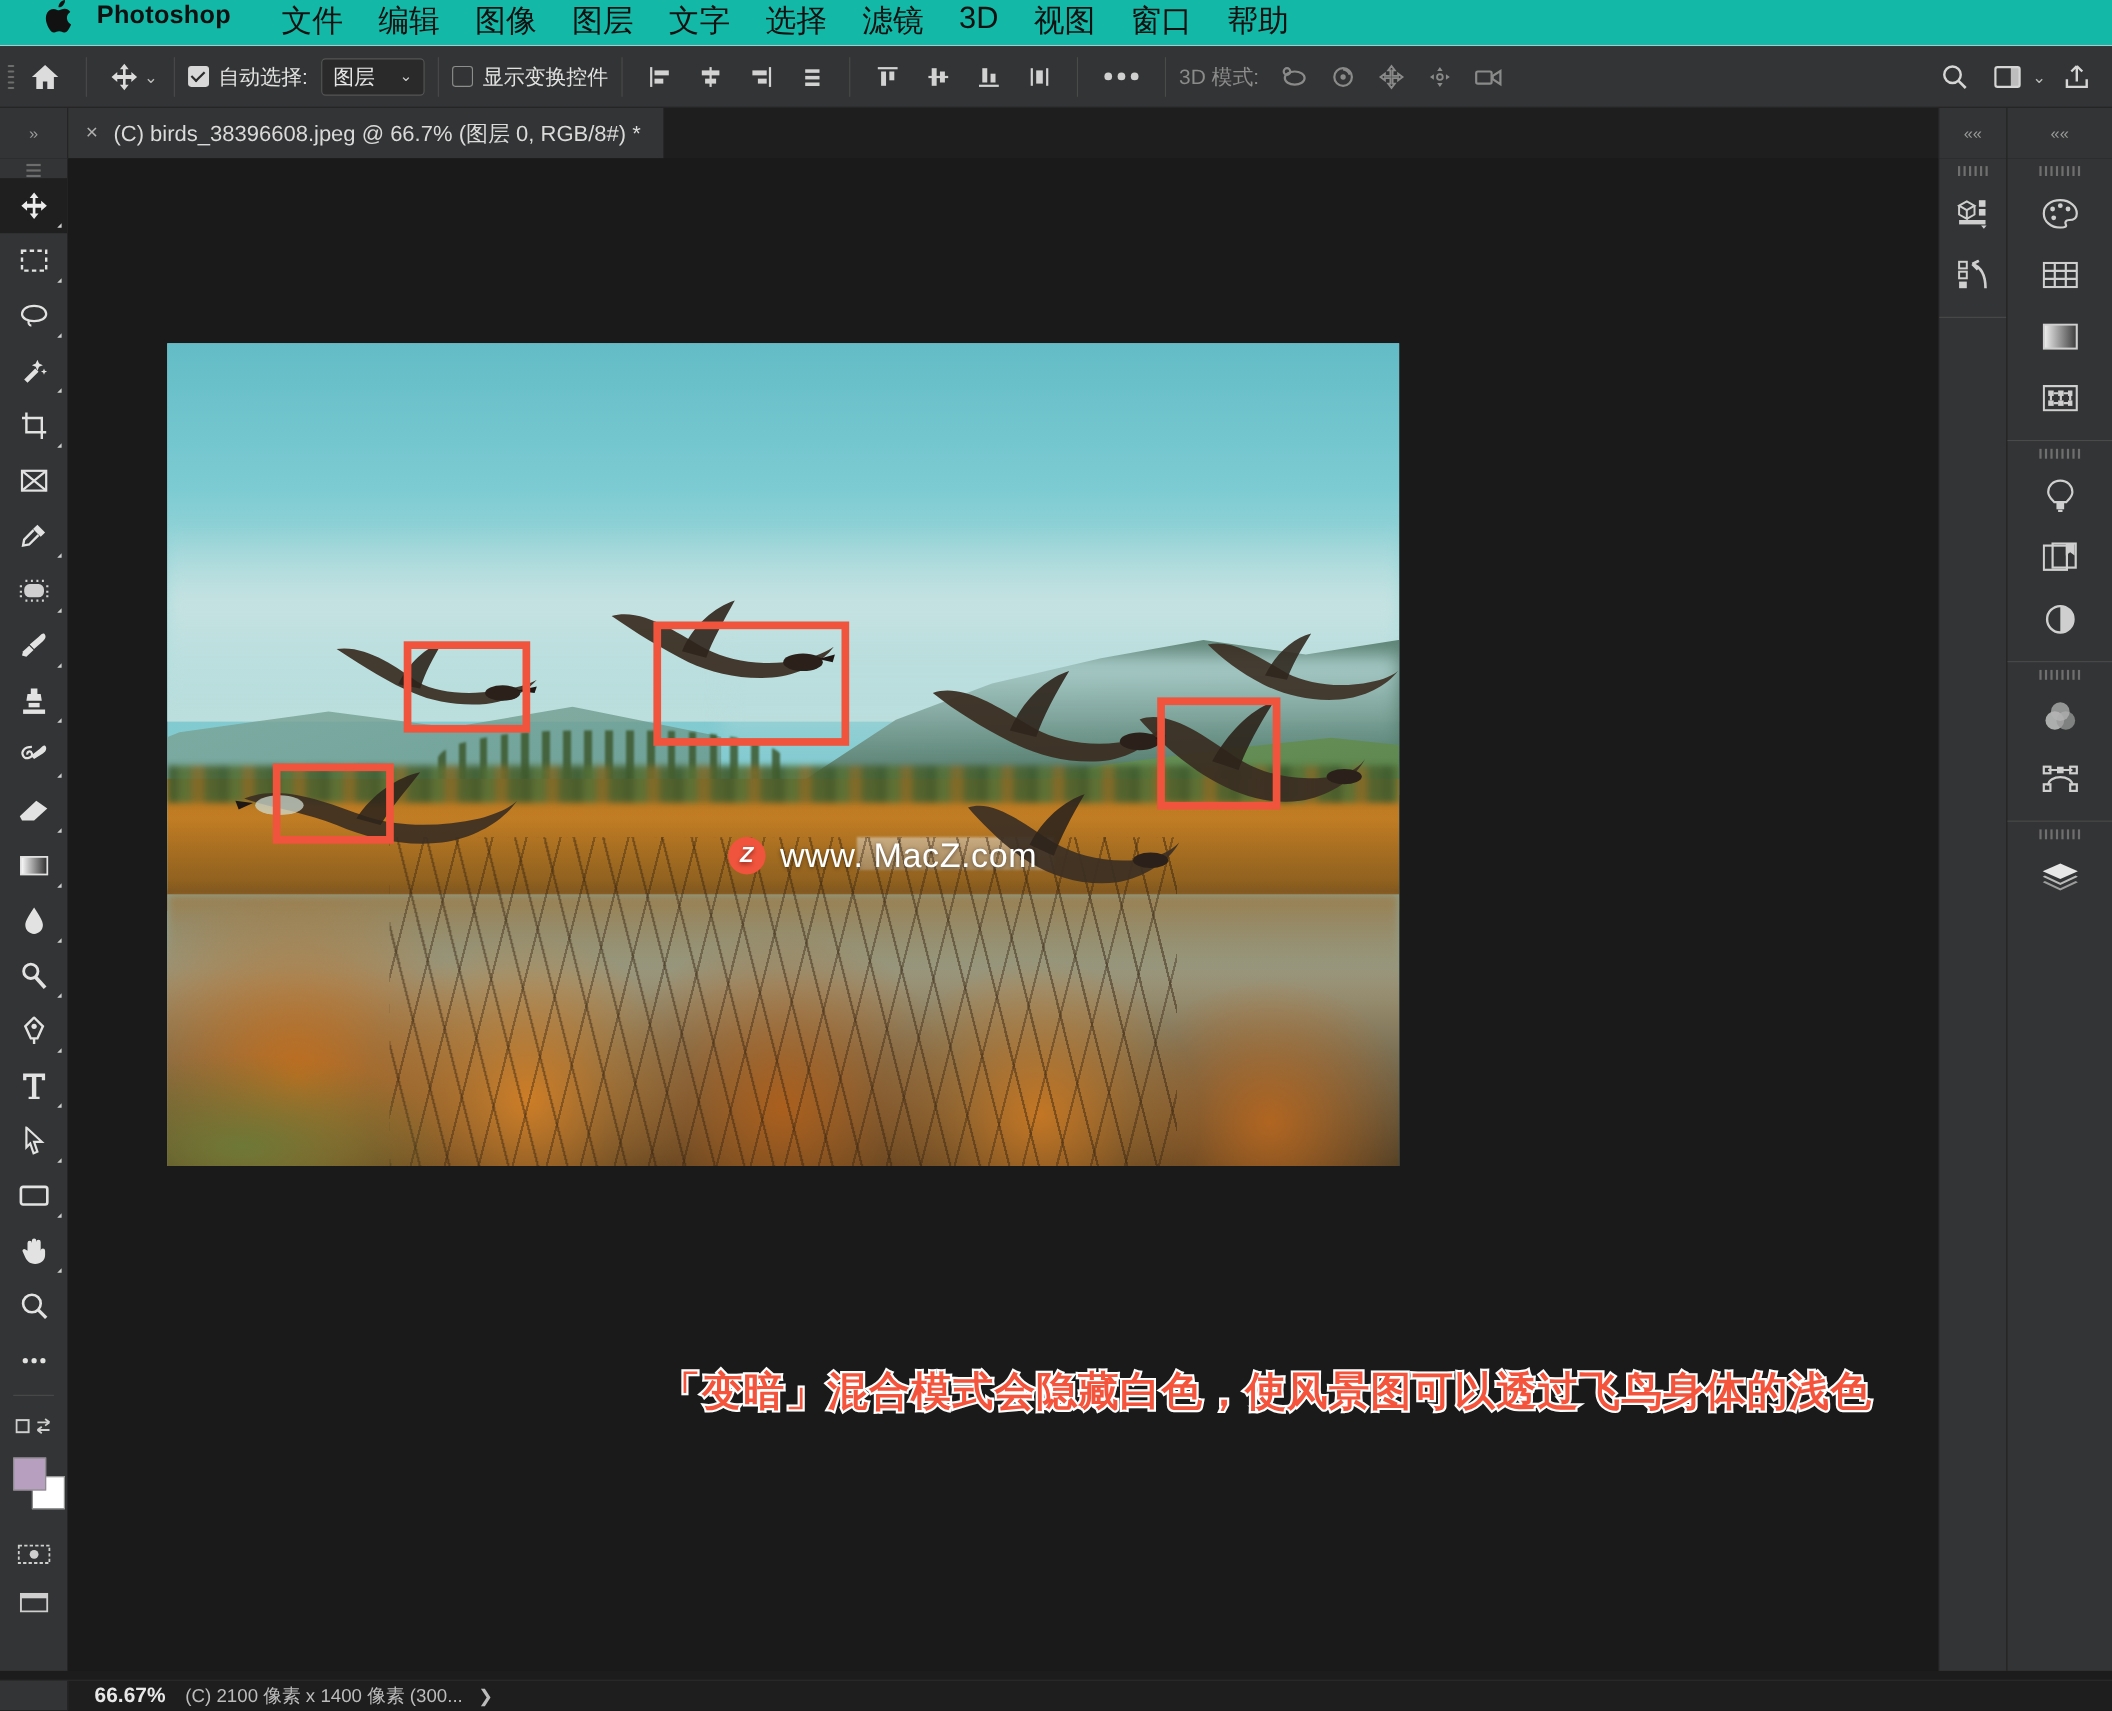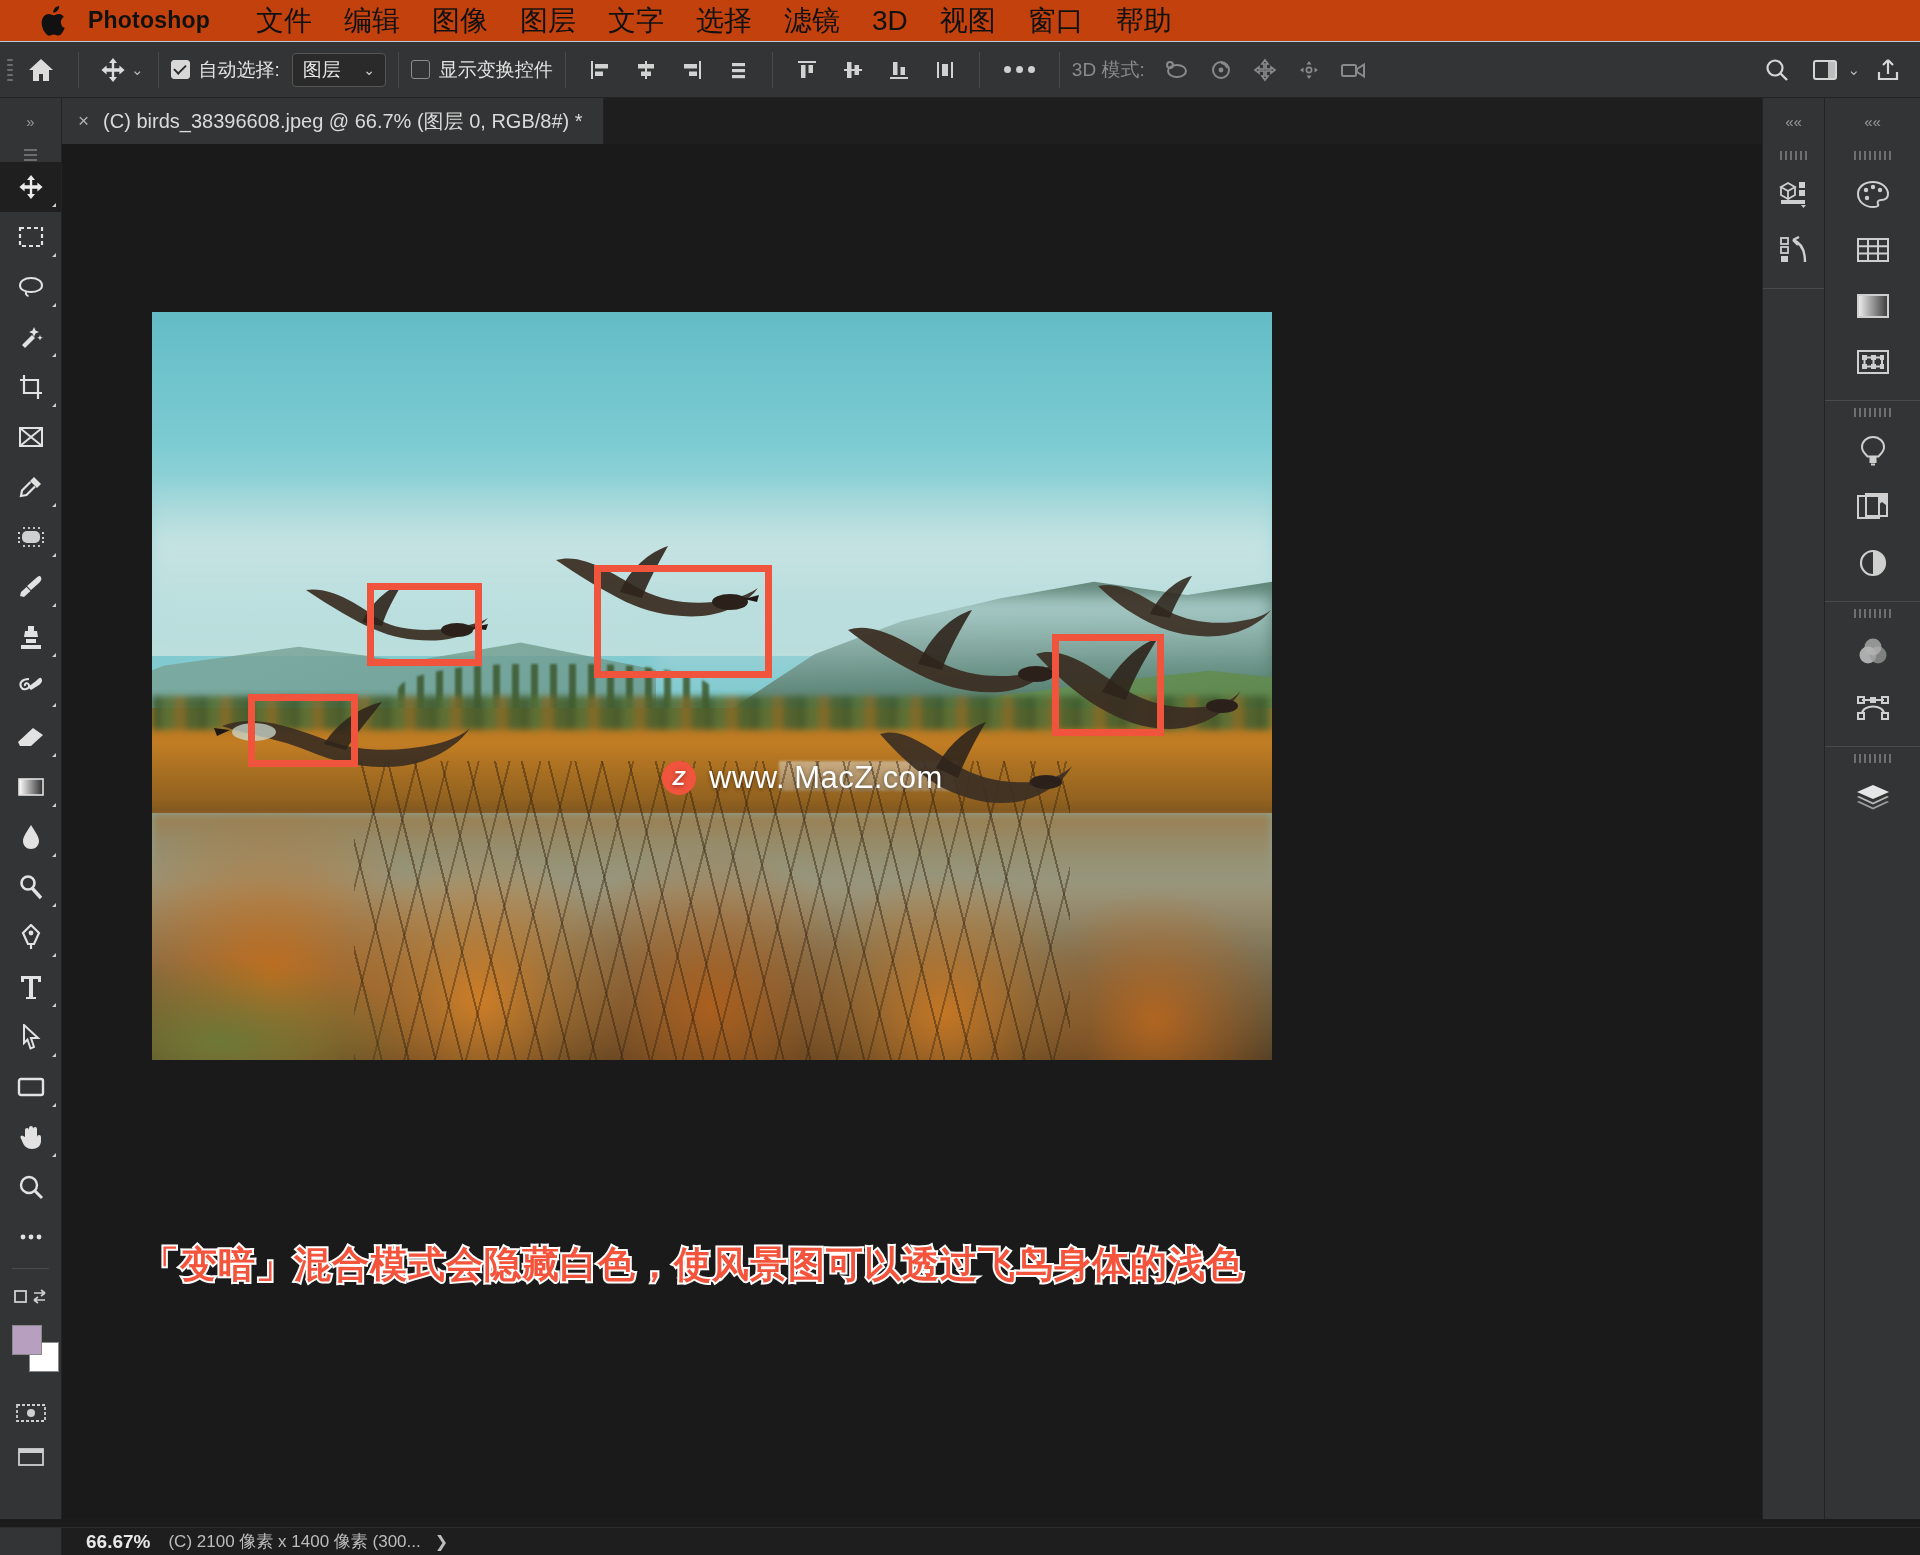--- a/index.html
+++ b/index.html
@@ -6,22 +6,22 @@
   html, body {
     width: 1920px; height: 1555px;
     background: #1c1c1c;
     font-family: "Liberation Sans", "DejaVu Sans", sans-serif;
     overflow: hidden;
   }
   .app { position: relative; width: 1920px; height: 1555px; }
 
   
   .macbar {
-    height: 42px; background: #c2410c;
-    display: flex; align-items: center;
+    height: 42px; background: #14b8a6;
+    display: flex; 
     padding: 0 14px; gap: 0;
     border-bottom: 1px solid #b8ccd4;
   }
   .apple-logo { width: 26px; height: 30px; margin: 0 22px 0 26px; position: relative; }
   .apple-logo svg { display:block; }
   .macbar .brand {
     font-size: 23px; font-weight: bold; color: #111;
     margin-right: 30px; letter-spacing: .2px;
   }
   .macbar .mitem {
@@ -228,21 +228,21 @@
   .wm .badge {
     width: 34px; height: 34px; border-radius: 50%;
     background: #f0543c; color:#fff; font-size: 20px; font-weight: bold;
     display:flex; align-items:center; justify-content:center;
     font-style: italic;
   }
 
   
   .caption {
     position: absolute; left: 80px; right: 60px; top: 1095px;
-    text-align: left; color: #f4543c; font-size: 37px; font-weight: bold;
+    text-align: right; color: #f4543c; font-size: 37px; font-weight: bold;
     line-height: 1.38; letter-spacing: 1px;
     -webkit-text-stroke: 4px #ffffff;
     paint-order: stroke fill;
   }
   .caption .l2 { display:block; }
 
   
   .rightdock { display: flex; }
   .dock-a { width: 62px; background: #333435; border-left: 1px solid #232323; }
   .dock-b { width: 96px; background: #333435; border-left: 1px solid #232323; }

